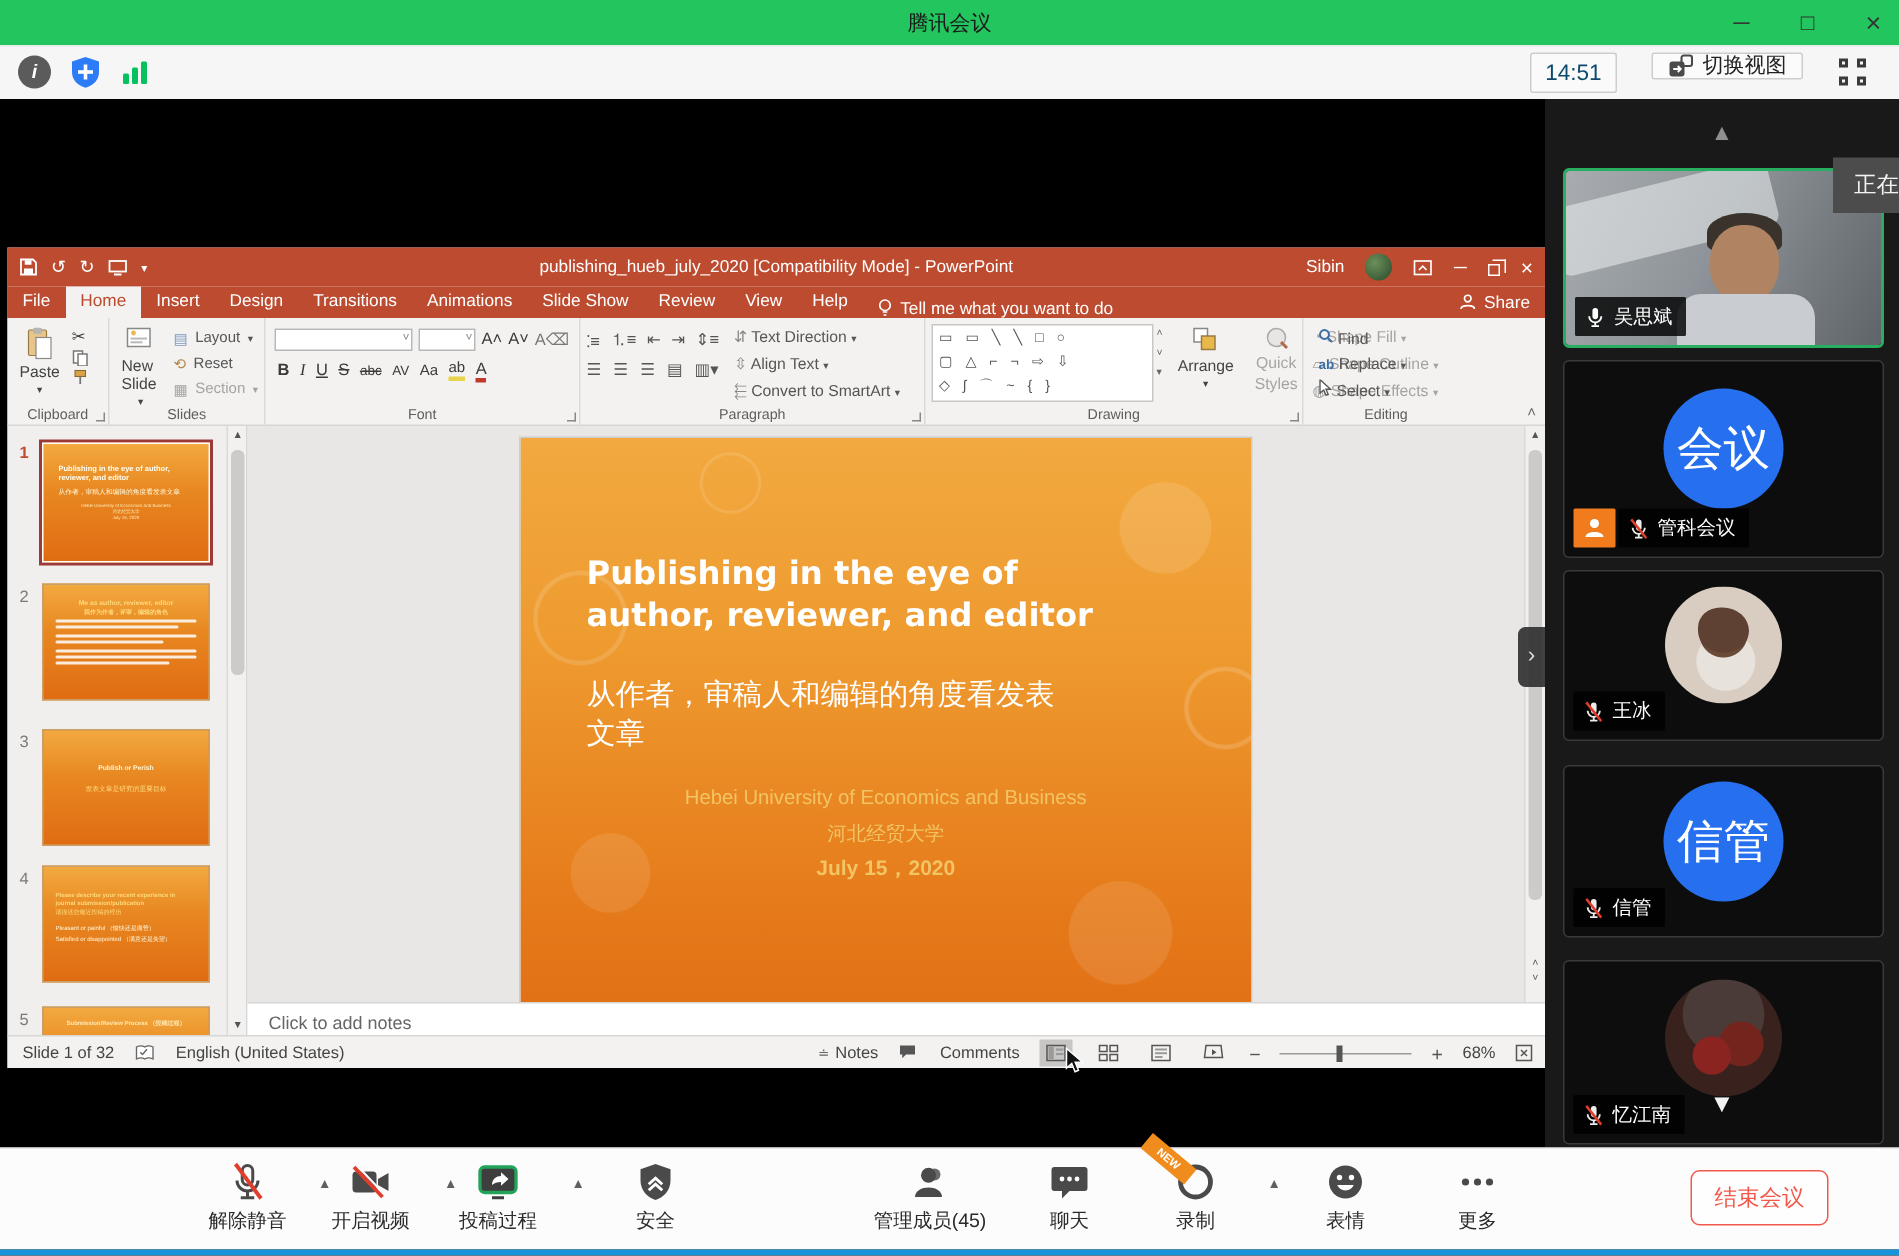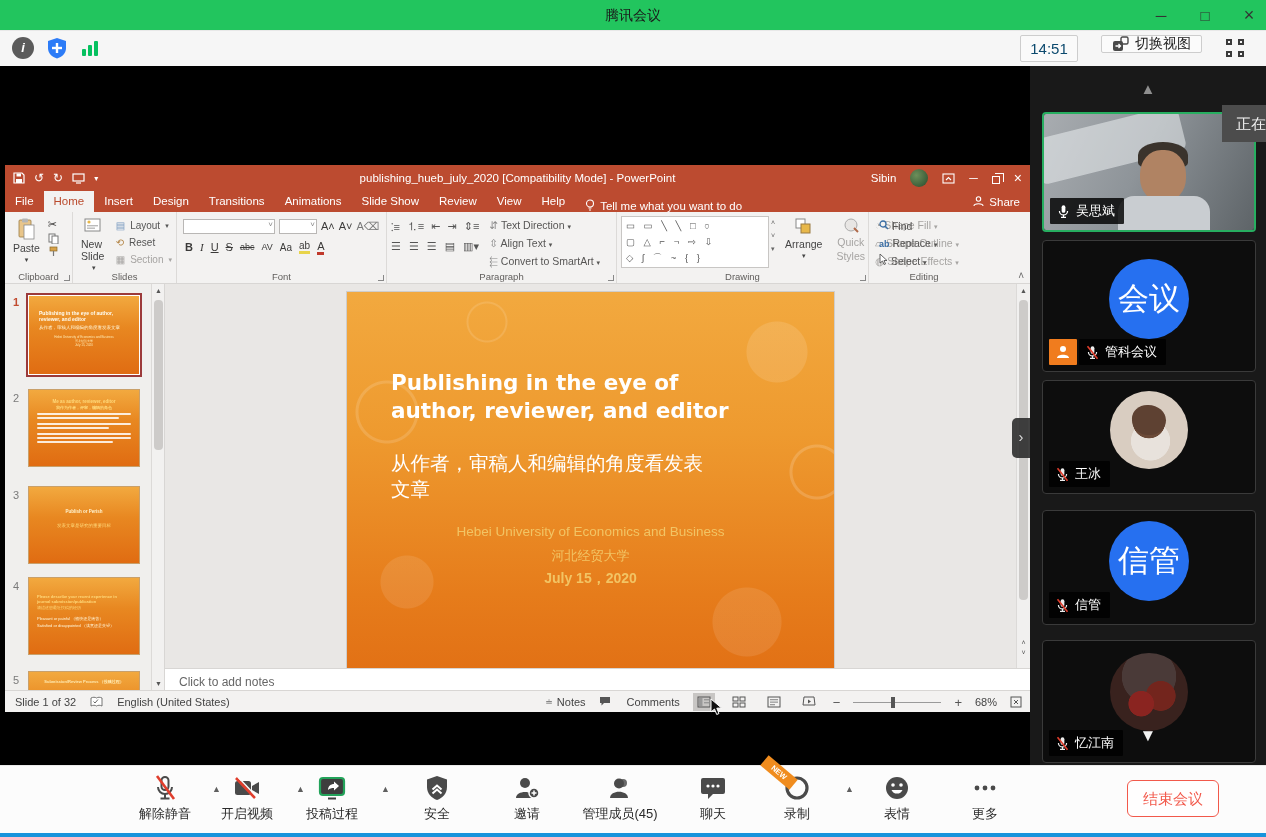--- a/index.html
+++ b/index.html
@@ -695,31 +695,20 @@
     <div class="cicon">
       <svg width="24" height="26" viewBox="0 0 24 26">
         <path d="M12 1 L22 4.5 V12 C22 18.5 17.5 23.2 12 25 C6.5 23.2 2 18.5 2 12 V4.5 Z" fill="#4A4A4A"></path>
         <path d="M7.5 14.5 L12 10.5 L16.5 14.5" stroke="#fff" stroke-width="2" fill="none"></path>
         <path d="M7.5 18.5 L12 14.5 L16.5 18.5" stroke="#fff" stroke-width="2" fill="none"></path>
       </svg>
     </div>
     <div class="clabel">安全</div>
   </div>
 
-  <div class="ctrl" style="left:472px;">
-    <div class="cicon">
-      <svg width="26" height="26" viewBox="0 0 26 26">
-        <circle cx="11" cy="8" r="5" fill="#4A4A4A"></circle>
-        <path d="M2 23 c0-8 18-8 18 0 z" fill="#4A4A4A"></path>
-        <circle cx="20" cy="18" r="5" fill="#4A4A4A" stroke="#FCFCFC" stroke-width="1.5"></circle>
-        <path d="M20 15.5 v5 M17.5 18 h5" stroke="#fff" stroke-width="1.5"></path>
-      </svg>
-    </div>
-    <div class="clabel">邀请</div>
-  </div>
 
   <div class="ctrl" style="left:565px;">
     <div class="cicon">
       <svg width="26" height="26" viewBox="0 0 26 26">
         <circle cx="16" cy="8" r="4" fill="#6A6A6A"></circle>
         <circle cx="12" cy="8.5" r="5" fill="#4A4A4A"></circle>
         <path d="M3 23 c0-8.5 18-8.5 18 0 z" fill="#4A4A4A"></path>
       </svg>
     </div>
     <div class="clabel">管理成员(45)</div>

